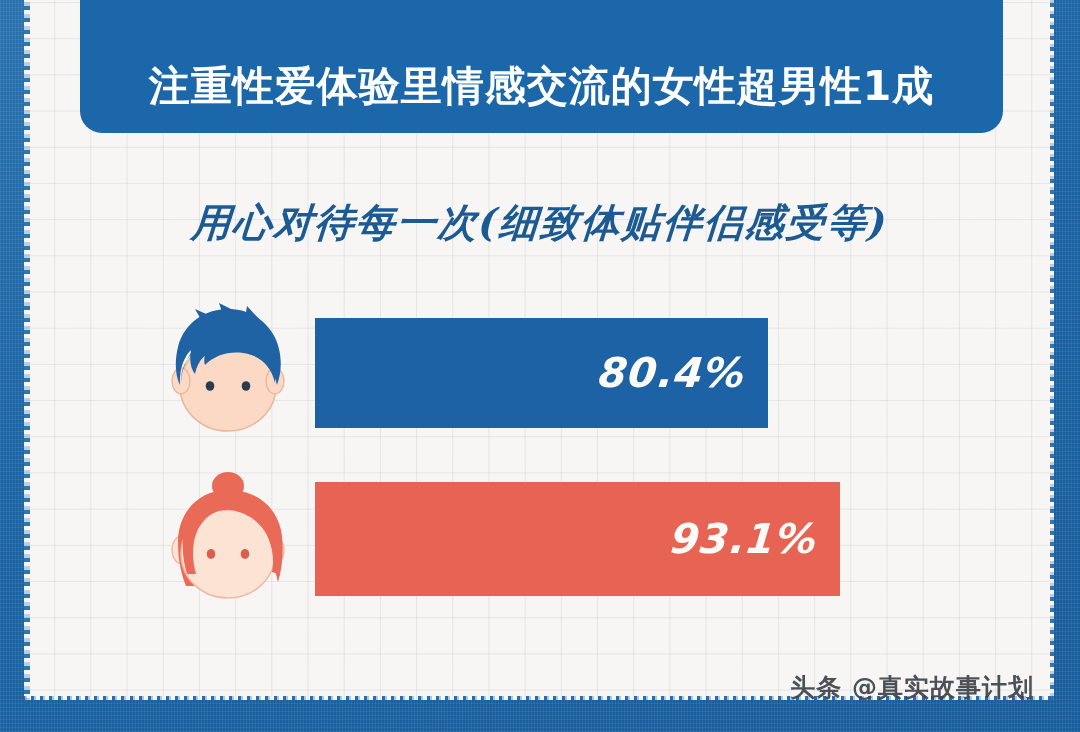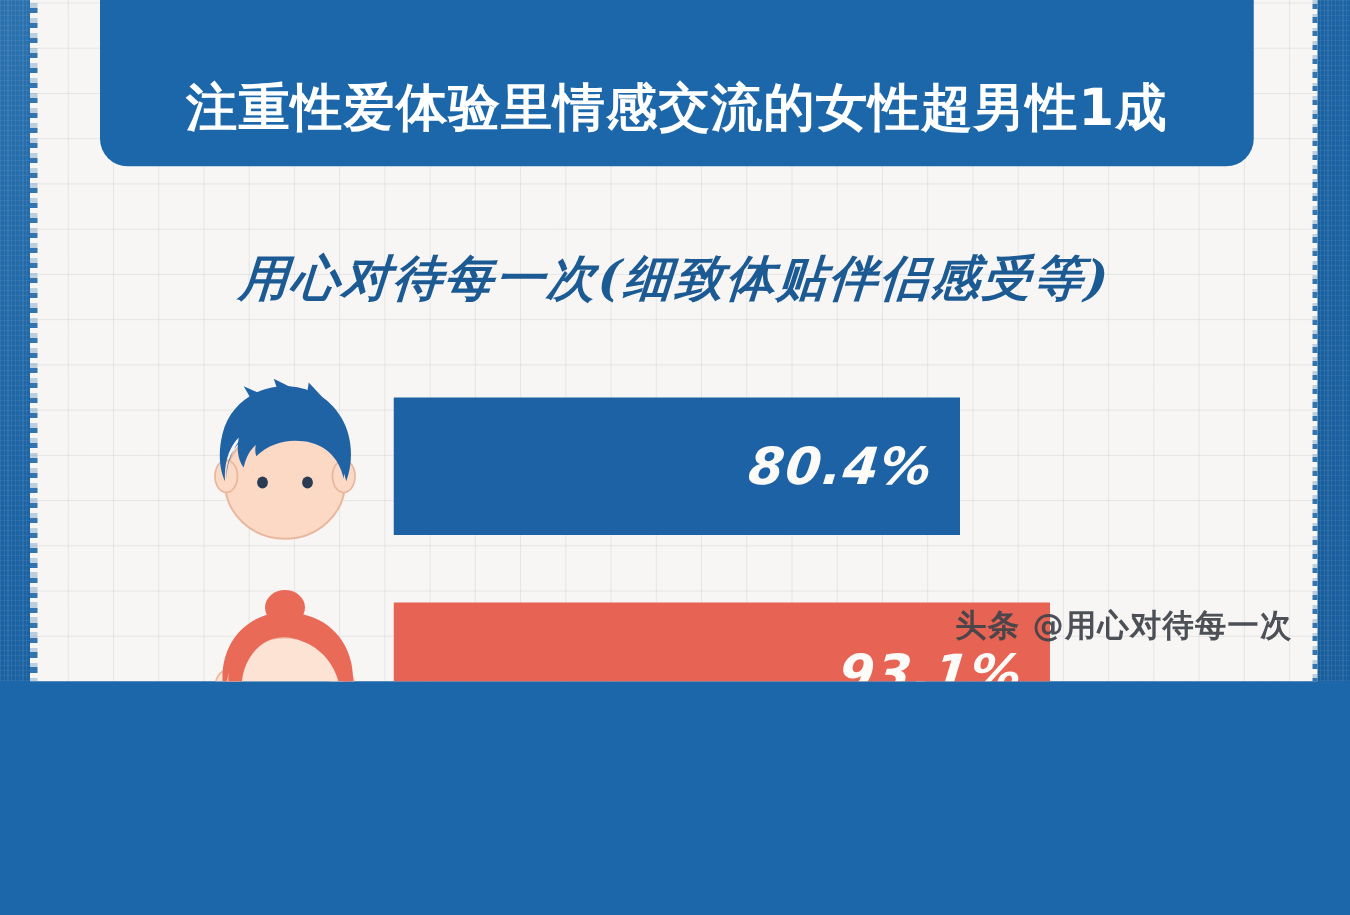--- a/index.html
+++ b/index.html
@@ -11,21 +11,21 @@
     height: 732px;
     overflow: hidden;
     font-family: "Liberation Sans", sans-serif;
     background: #1b67aa;
   }
 
   
   #infographic {
     position: relative;
     width: 1080px;
-    height: 545px;
+    height: 732px;
     background: #1d66a6;
     overflow: hidden;
   }
   .frame-texture {
     position: absolute;
     inset: 0;
     background:
       repeating-linear-gradient(90deg,
         rgba(255,255,255,0.07) 0px, rgba(255,255,255,0.07) 1px,
         rgba(0,0,0,0.00) 1px, rgba(0,0,0,0.00) 3px),
@@ -297,15 +297,15 @@
           <ellipse cx="80" cy="84" rx="4.3" ry="5" fill="#d9604f"></ellipse>
         </svg>
       </div>
       <div class="bar bar-female" style="width:525px;">
         <span class="bar-value">93.1%</span>
       </div>
     </div>
 
   </div>
 
-  <div class="watermark">头条 @用心对待每一次</div>
+  <div class="watermark">头条 @真实故事计划</div>
 
 </div>
 
 </body></html>

